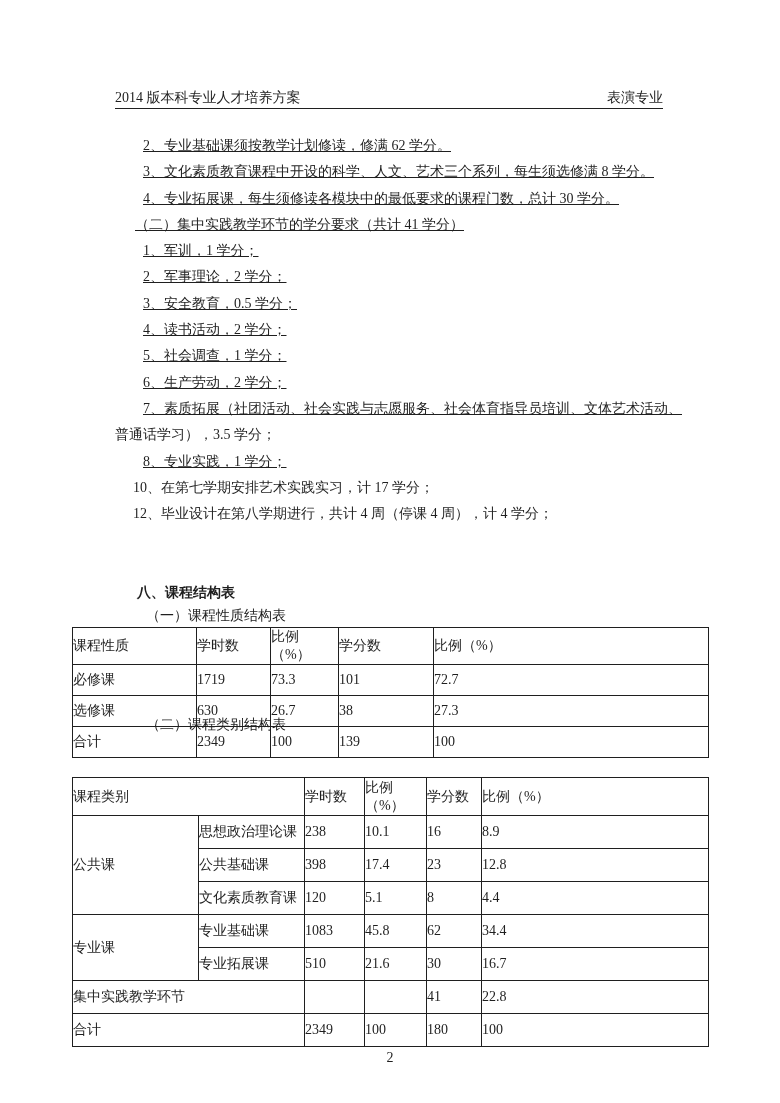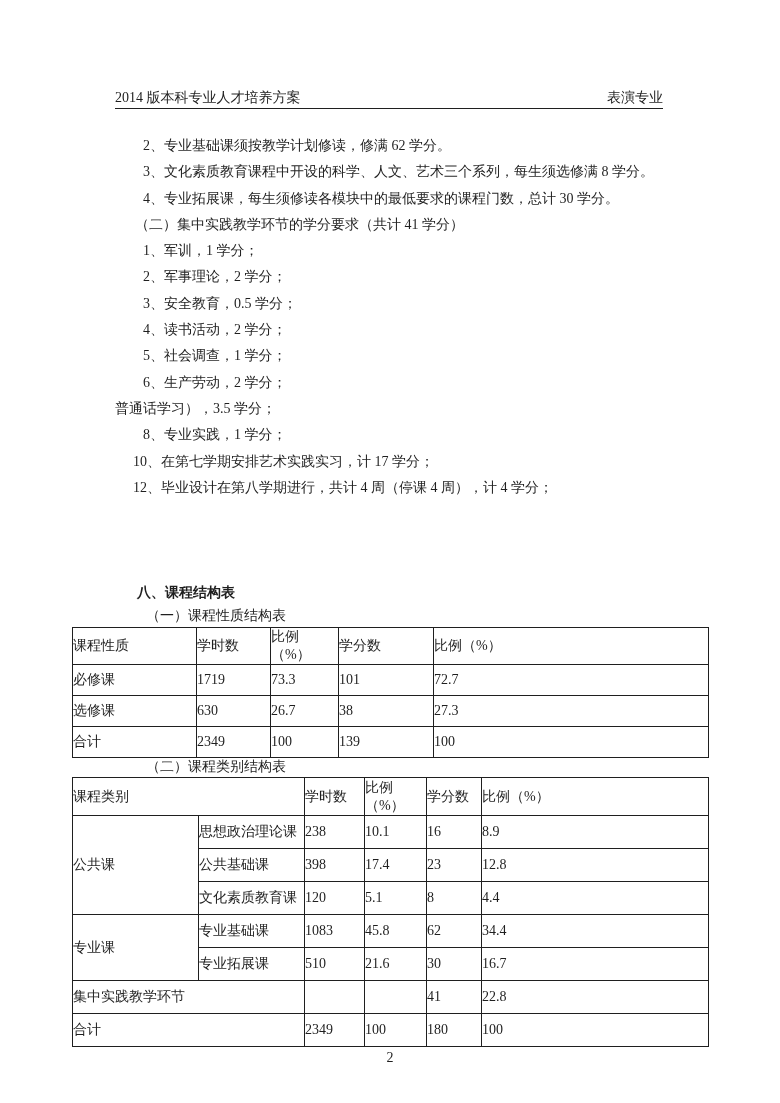--- a/index.html
+++ b/index.html
@@ -9,31 +9,31 @@
   }
   
   .hdr{
     position:absolute;top:50px;left:115px;width:548px;height:21px;
     border-bottom:1.5px solid #1f1f1f;display:flex;justify-content:space-between;
     align-items:flex-end;font-size:14px;padding-bottom:1px;
   }
   
   .body-lines{position:absolute;top:97px;left:115px;width:575px;}
   .line{height:26.3px;line-height:26.3px;font-size:14px;white-space:nowrap;}
-  .il-a{padding-left:28px;}  
+  .il-a{padding-left:28px;text-decoration:underline;}  
   .il-b{padding-left:18px;}  
-  .il-c{padding-left:20px;}  
+  .il-c{padding-left:20px;text-decoration:underline;}  
   .il-0{padding-left:0;}     
   .sec-heading{
     position:absolute;top:543px;left:137px;font-size:14px;font-weight:bold;
     line-height:27px;white-space:nowrap;
   }
   .caption{position:absolute;left:146px;font-size:14px;line-height:22px;white-space:nowrap;text-align:center;}
   .cap1{top:569px;}
-  .cap2{top:720px;}
+  .cap2{top:678px;}
   
   .tbl{
     position:absolute;left:72px;width:636px;border-collapse:collapse;table-layout:fixed;
     font-size:14px;text-align:left;border:1.5px solid #1f1f1f;
   }
   .tbl td{border:1px solid #1f1f1f;vertical-align:middle;padding:0;overflow:hidden;}
   .t1{top:591px;}
   .t1 td{height:30px;}
   .t2{top:741px;}
   .t2 td{height:32px;}
@@ -54,20 +54,21 @@
     <div class="line il-a">2、专业基础课须按教学计划修读，修满 62 学分。</div>
     <div class="line il-a">3、文化素质教育课程中开设的科学、人文、艺术三个系列，每生须选修满 8 学分。</div>
     <div class="line il-a">4、专业拓展课，每生须修读各模块中的最低要求的课程门数，总计 30 学分。</div>
     <div class="line il-c">（二）集中实践教学环节的学分要求（共计 41 学分）</div>
     <div class="line il-a">1、军训，1 学分；</div>
     <div class="line il-a">2、军事理论，2 学分；</div>
     <div class="line il-a">3、安全教育，0.5 学分；</div>
     <div class="line il-a">4、读书活动，2 学分；</div>
     <div class="line il-a">5、社会调查，1 学分；</div>
     <div class="line il-a">6、生产劳动，2 学分；</div>
+    <div class="line il-a">7、素质拓展（社团活动、社会实践与志愿服务、社会体育指导员培训、文体艺术活动、</div>
     <div class="line il-0">普通话学习），3.5 学分；</div>
     <div class="line il-a">8、专业实践，1 学分；</div>
     <div class="line il-b">10、在第七学期安排艺术实践实习，计 17 学分；</div>
     <div class="line il-b">12、毕业设计在第八学期进行，共计 4 周（停课 4 周），计 4 学分；</div>
   </div>
 
   <div class="sec-heading">八、课程结构表</div>
 
   <div class="caption cap1">（一）课程性质结构表</div>
 

